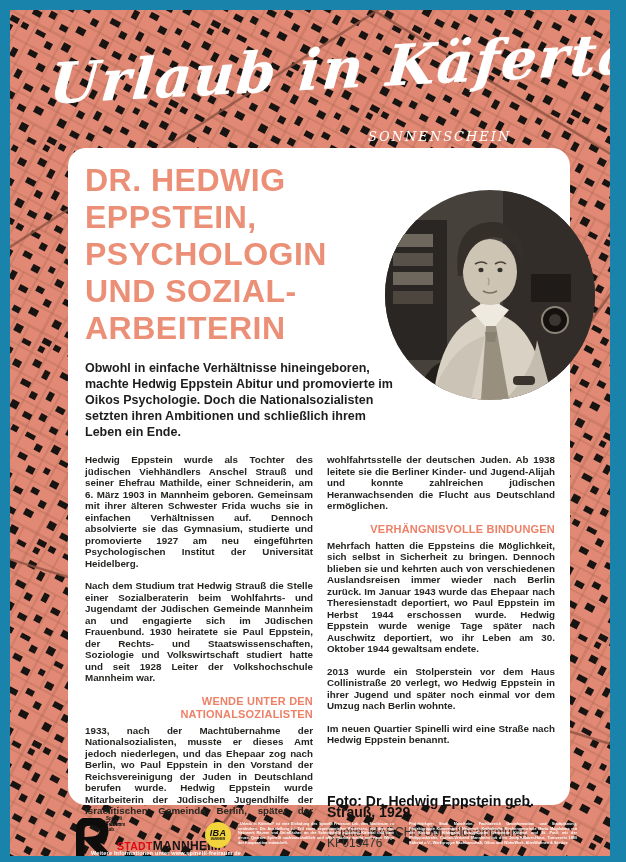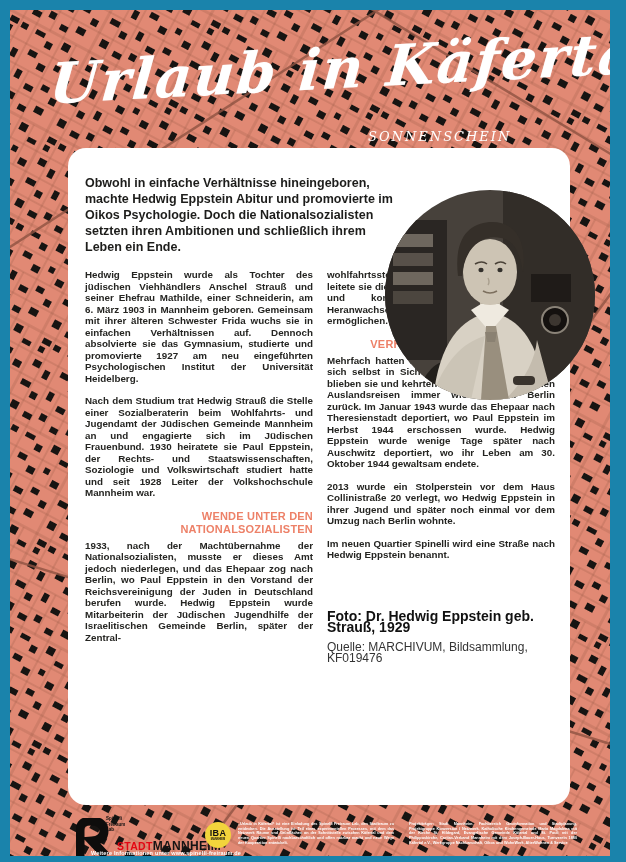--- a/index.html
+++ b/index.html
@@ -56,21 +56,21 @@
     line-height:5.5px; font-weight:bold; white-space:pre-line;
   }
   .mannheim { position:absolute; left:107px; top:826px; white-space:nowrap; }
   .mannheim .pre { color:#e30613; font-weight:bold; font-size:10.5px; letter-spacing:.3px; }
   .mannheim .city { color:#141414; font-weight:bold; font-size:12px; letter-spacing:.3px; }
   .mannheim sup { color:#e30613; font-weight:bold; font-size:7px; }
   .iba {
     position:absolute; left:195px; top:812px; width:26px; height:26px; border-radius:50%;
     background:#f2d43c; display:flex; flex-direction:column; align-items:center; justify-content:center;
   }
-  .iba .iba-t { font-weight:bold; color:#111; font-size:9px; line-height:9px; letter-spacing:.3px; }
+  .iba .iba-t { font-weight:bold; color:#111; font-size:9px; line-height:9px; letter-spacing:.3px;font-style:italic; }
   .iba .iba-s { font-weight:bold; color:#111; font-size:2.6px; line-height:3px; }
   .info-line { position:absolute; left:81px; top:840px; color:#fff; font-weight:bold; font-size:5.5px; letter-spacing:.2px; }
   .micro { position:absolute; top:812px; color:#ffffff; font-weight:bold; font-size:3.8px; line-height:4.7px; text-align:justify; }
   .micro-about { left:228px; width:156px; }
   .micro-credits { left:399px; width:168px; }
 </style>
 </head>
 <body>
 
 <div class="poster">
@@ -117,20 +117,25 @@
         <path d="M150 900 L640 230"></path>
         <path d="M-30 540 L620 740"></path>
         <path d="M330 -20 L660 180"></path>
       </g>
     </svg>
 
     <div class="script-title">Urlaub in Käfertal</div>
     <div class="map-label">SONNENSCHEIN</div>
 
     <div class="panel">
+      <h1 class="title">DR. HEDWIG
+EPPSTEIN,
+PSYCHOLOGIN
+UND SOZIAL-
+ARBEITERIN</h1>
       <p class="intro">Obwohl in einfache Verhältnisse hineingeboren, machte Hedwig Eppstein Abitur und promovierte im Oikos Psychologie. Doch die Nationalsozialisten setzten ihren Ambitionen und schließlich ihrem Leben ein Ende.</p>
 
       <div class="cols">
         <div class="col">
           <p>Hedwig Eppstein wurde als Tochter des jüdischen Viehhändlers Anschel Strauß und seiner Ehefrau Mathilde, einer Schneiderin, am 6. März 1903 in Mannheim geboren. Gemeinsam mit ihrer älteren Schwester Frida wuchs sie in einfachen Verhältnissen auf. Dennoch absolvierte sie das Gymnasium, studierte und promovierte 1927 am neu eingeführten Psychologischen Institut der Universität Heidelberg.</p>
           <p>Nach dem Studium trat Hedwig Strauß die Stelle einer Sozialberaterin beim Wohlfahrts- und Jugendamt der Jüdischen Gemeinde Mannheim an und engagierte sich im Jüdischen Frauenbund. 1930 heiratete sie Paul Eppstein, der Rechts- und Staatswissenschaften, Soziologie und Volkswirtschaft studiert hatte und seit 1928 Leiter der Volkshochschule Mannheim war.</p>
           <h3 class="subhead">WENDE UNTER DEN NATIONALSOZIALISTEN</h3>
           <p>1933, nach der Machtübernahme der Nationalsozialisten, musste er dieses Amt jedoch niederlegen, und das Ehepaar zog nach Berlin, wo Paul Eppstein in den Vorstand der Reichsvereinigung der Juden in Deutschland berufen wurde. Hedwig Eppstein wurde Mitarbeiterin der Jüdischen Jugendhilfe der Israelitischen Gemeinde Berlin, später der Zentral-</p>
         </div>
         <div class="col">

